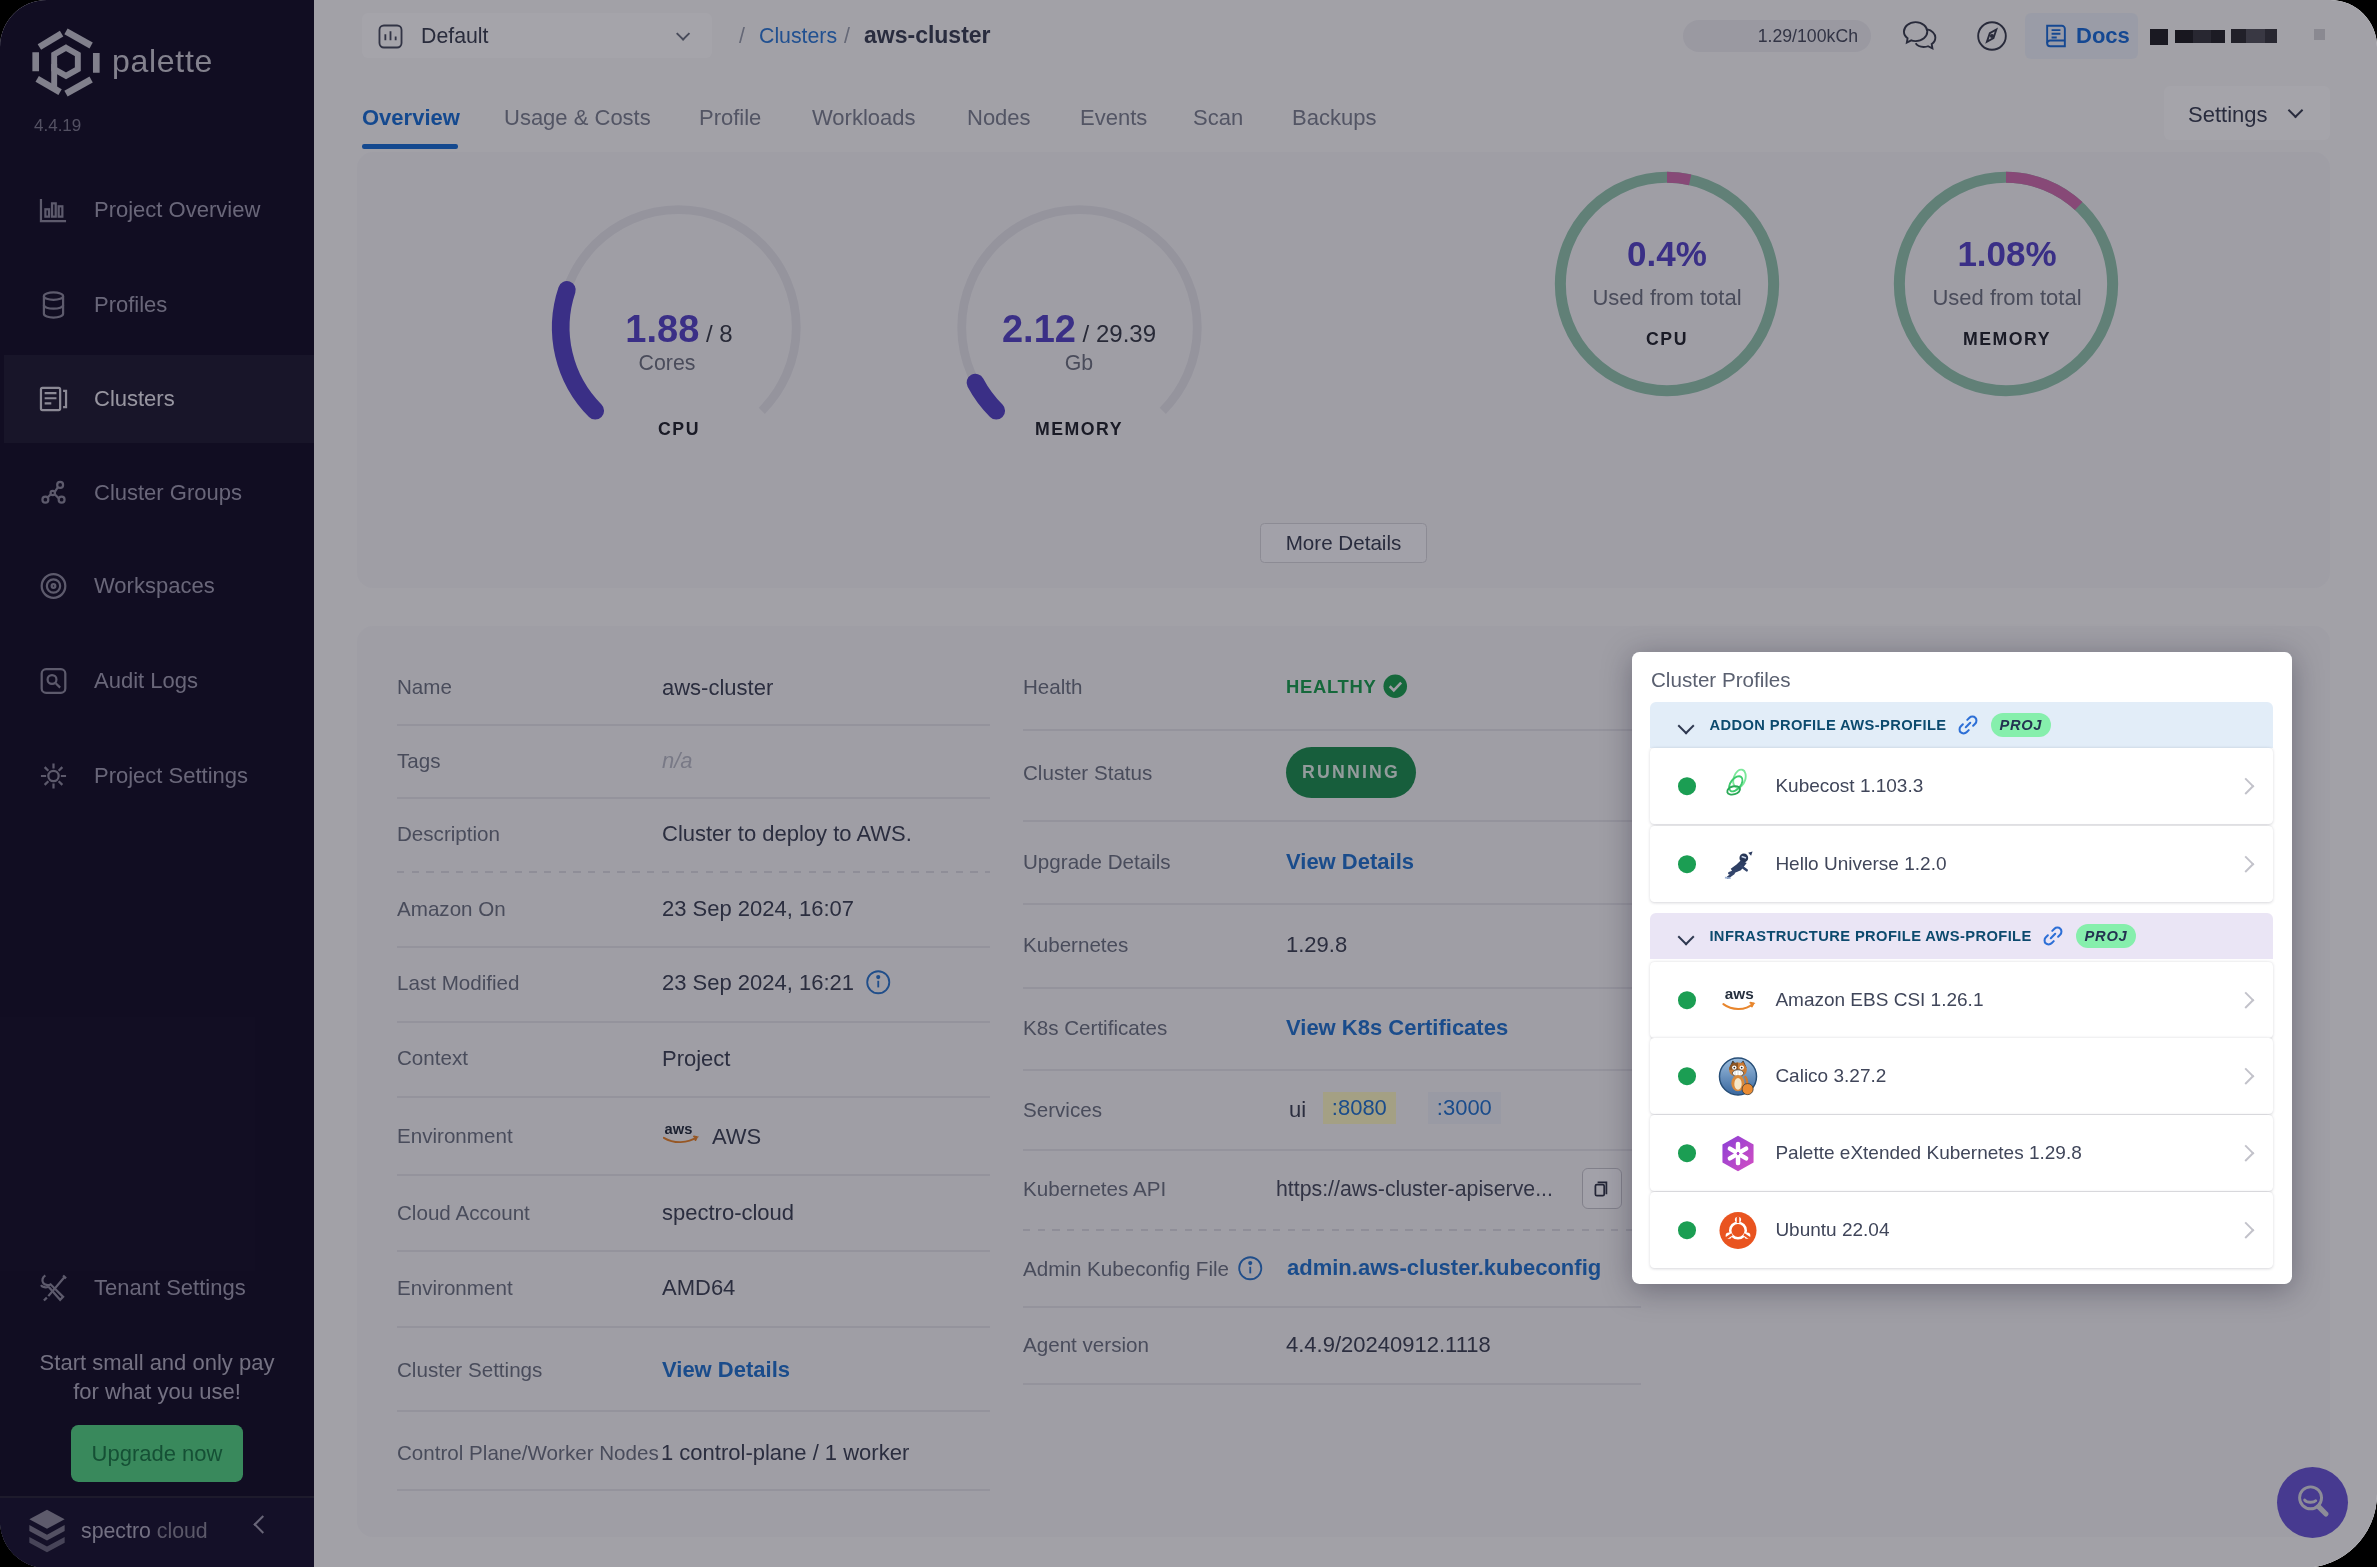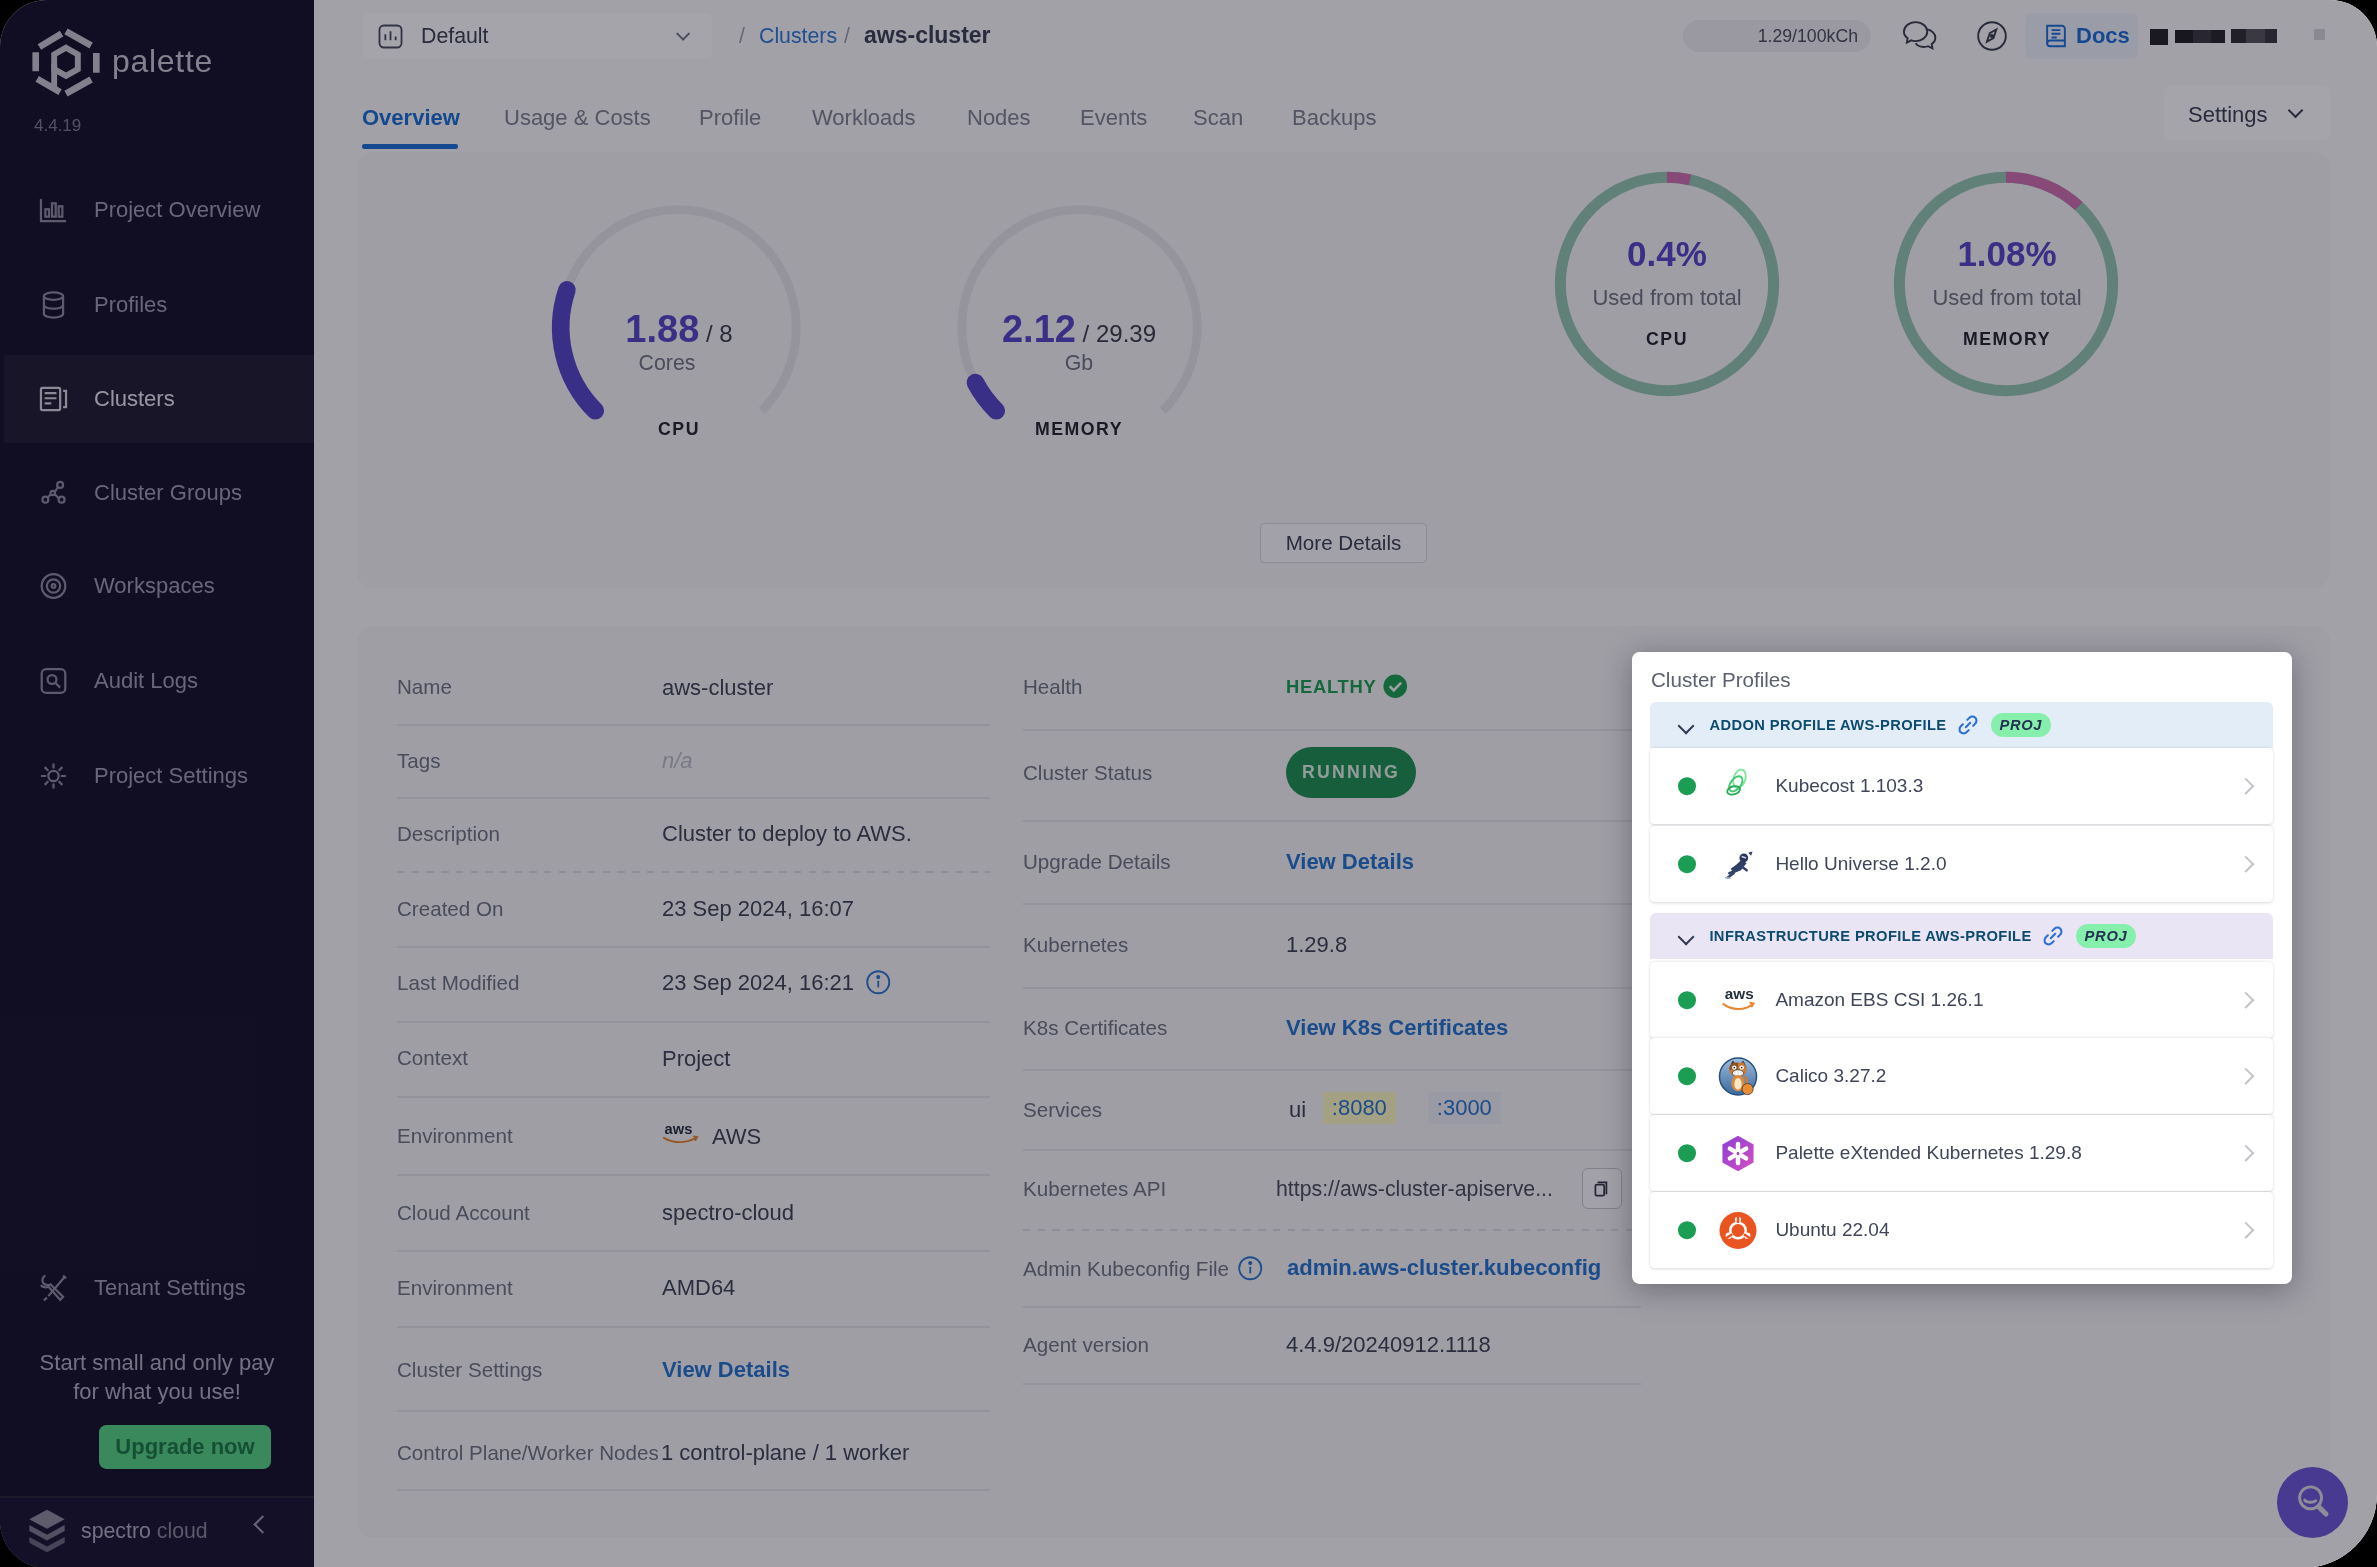--- a/index.html
+++ b/index.html
@@ -129,21 +129,21 @@
     <div class="item" style="top:1244px;">
         <svg class="ic" viewBox="0 0 42 42">
           <g stroke="#8e8b9e" stroke-width="3" fill="none">
             <path d="M10 4 C6 6 5 11 7 14 C9 17 14 18 17 16 L34 33 L30 37 L14 19 C11 21 6 20 4 17"></path>
             <path d="M36 6 L14 32 M12 34 L8 38 M34 4 l4 4"></path>
           </g>
         </svg>
         <span class="lbl">Tenant Settings</span>
       </div>
     <div class="abs" style="left:0;top:1348px;width:314px;text-align:center;font-size:22px;color:#b2afc0;line-height:29.4px;">Start small and only pay<br>for what you use!</div>
-    <div class="abs" style="left:71px;top:1425px;width:172px;height:44px;background:#55d584;border-radius:7.4px;color:#1c7a46;font-size:22px;font-weight:700;display:flex;align-items:center;justify-content:center;margin-left:28px;">Upgrade now</div>
+    <div class="abs" style="left:71px;top:1425px;width:172px;height:57px;background:#55d584;border-radius:7.4px;color:#1c7a46;font-size:22px;font-weight:400;display:flex;align-items:center;justify-content:center;">Upgrade now</div>
     <div class="abs" style="left:0;top:1496px;width:314px;height:72px;background:#1a1631;"></div>
       <div class="abs" style="left:0;top:1496px;width:314px;height:1.5px;background:#2a2738;"></div>
     <svg class="abs" style="left:22px;top:1505px" width="50" height="52" viewBox="0 0 68 70">
       <g fill="#8f8c9e">
           <path d="M34 6 L58 19 L34 32 L10 19 Z"></path>
           <path d="M10 27 L34 40 L58 27 L58 35 L34 48 L10 35 Z" opacity="0.85"></path>
           <path d="M10 43 L34 56 L58 43 L58 51 L34 64 L10 51 Z" opacity="0.7"></path>
         </g>
     </svg>
     <div class="abs" style="left:81px;top:1519px;font-size:21.3px;color:#b0adc0;">spectro <span style="color:#8a8798">cloud</span></div>
@@ -247,21 +247,21 @@
     <div class="card" style="left:43px;top:626px;width:1973px;height:911px;">
       <div class="abs lbl-g" style="left:40px;top:49px;">Name</div>
         <div class="abs val" style="left:305px;top:49px;">aws-cluster</div>
       <div class="sep" style="left:40px;top:98px;width:593px;"></div>
       <div class="abs lbl-g" style="left:40px;top:123px;">Tags</div>
         <div class="abs" style="left:305px;top:122px;font-size:22px;font-style:italic;color:#b9bcc6;">n/a</div>
       <div class="sep" style="left:40px;top:171px;width:593px;"></div>
       <div class="abs lbl-g" style="left:40px;top:196px;">Description</div>
         <div class="abs val" style="left:305px;top:195px;">Cluster to deploy to AWS.</div>
       <div class="sep dash" style="left:40px;top:245px;width:593px;"></div>
-      <div class="abs lbl-g" style="left:40px;top:271px;">Created On</div>
+      <div class="abs lbl-g" style="left:40px;top:271px;">Amazon On</div>
         <div class="abs val" style="left:305px;top:270px;">23 Sep 2024, 16:07</div>
       <div class="sep" style="left:40px;top:320px;width:593px;"></div>
       <div class="abs lbl-g" style="left:40px;top:345px;">Last Modified</div>
         <div class="abs val" style="left:305px;top:344px;">23 Sep 2024, 16:21</div>
       <svg class="abs" style="left:508px;top:343px" width="26.5" height="26.5" viewBox="0 0 36 36">
           <g stroke="#2d77cc" stroke-width="2.5" fill="none">
             <circle cx="18" cy="18" r="15"></circle>
             <path d="M18 16 L18 25"></path>
             <circle cx="18" cy="11" r="1.6" fill="#2d77cc"></circle>
           </g>

